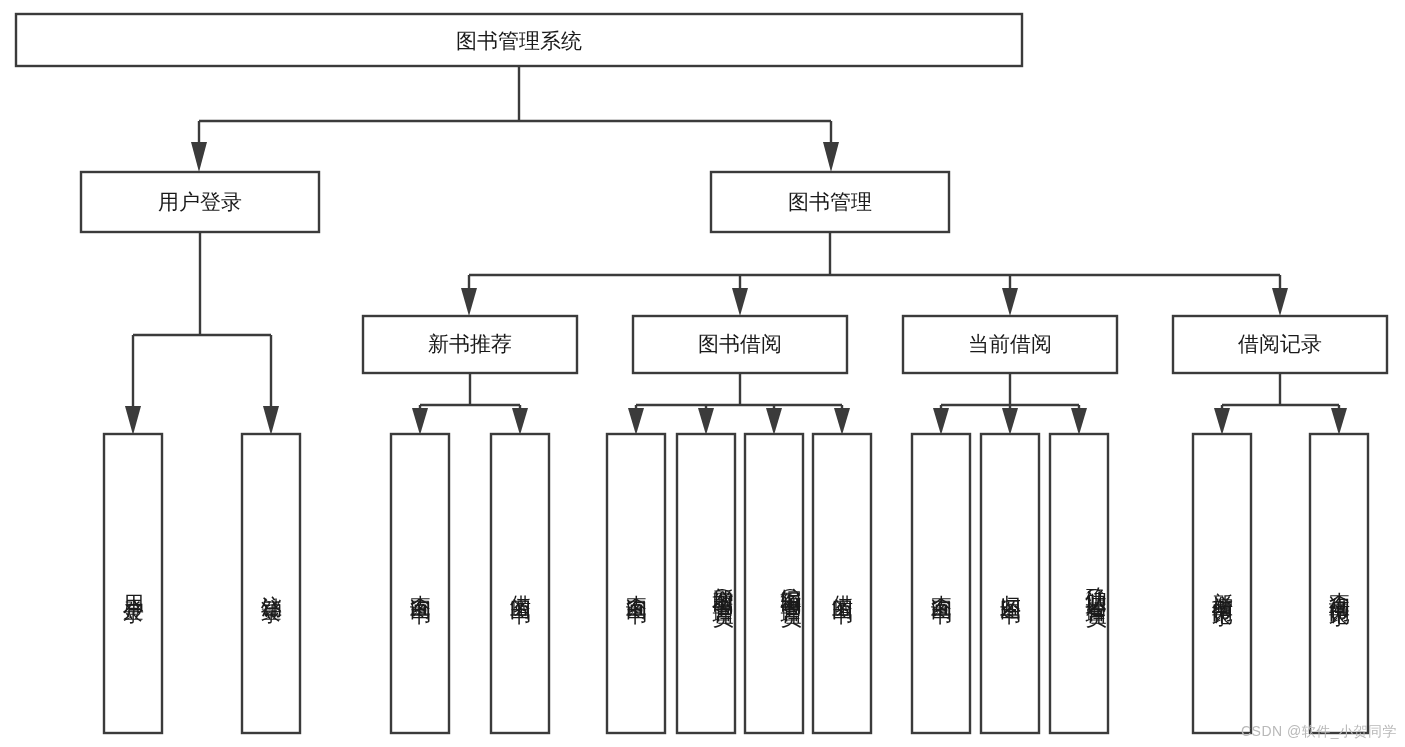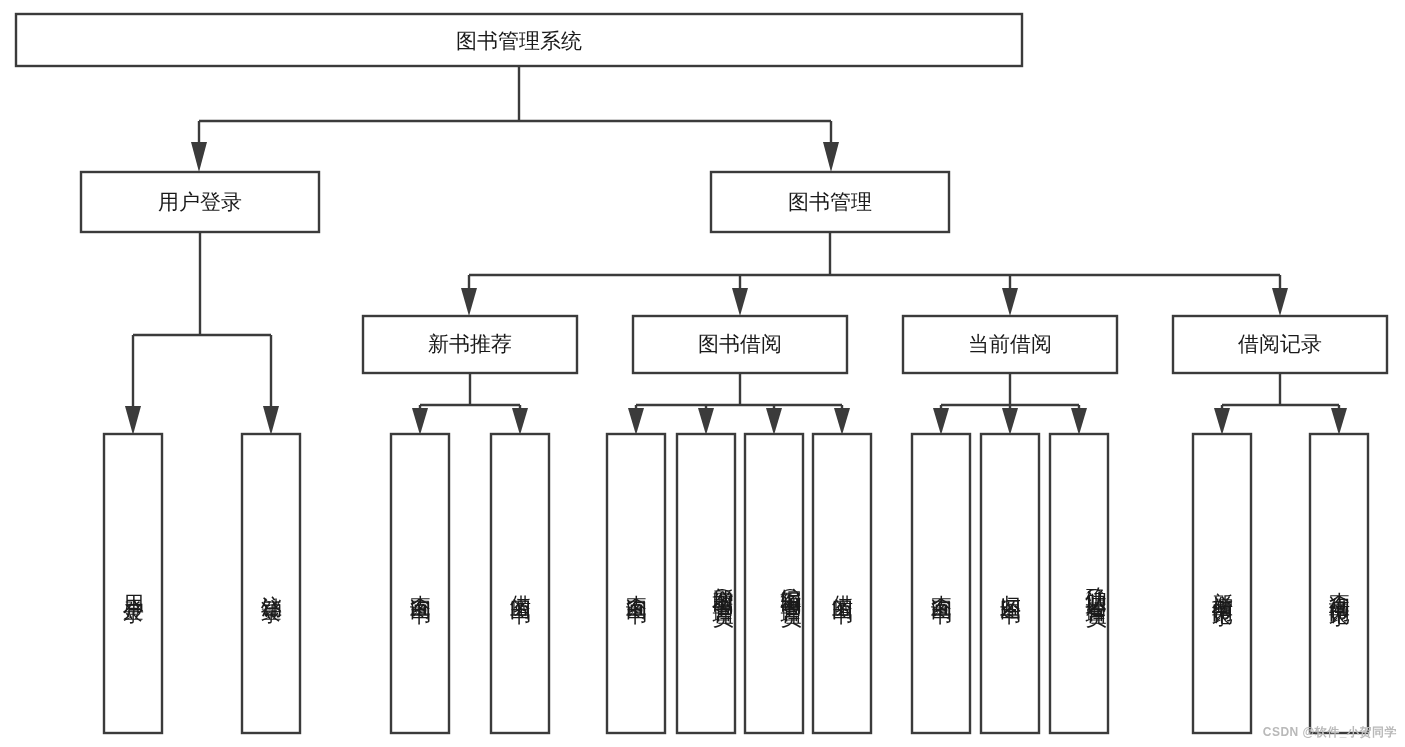--- a/index.html
+++ b/index.html
@@ -61,25 +61,24 @@
     letter-spacing: 3px;
     color: #1a1a1a;
     white-space: nowrap;
     pointer-events: none;
   }
   .watermark {
     position: absolute;
     right: 8px;
     bottom: 6px;
     font-family: "Liberation Sans", "DejaVu Sans", sans-serif;
-    font-size: 12px;
+    font-size: 14px;
     color: #b9b9b9;
     letter-spacing: 0.5px;
     white-space: nowrap;
-    font-weight: bold;
   }
 </style>
 </head>
 <body>
 
 <div id="diagram-root">
 
   <svg class="canvas" viewBox="0 0 1405 747">
 
     <rect class="node-box" x="16" y="14" width="1006" height="52"></rect>

